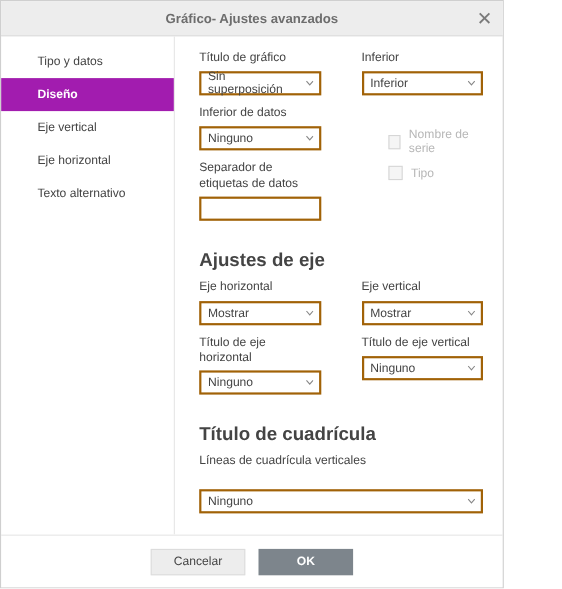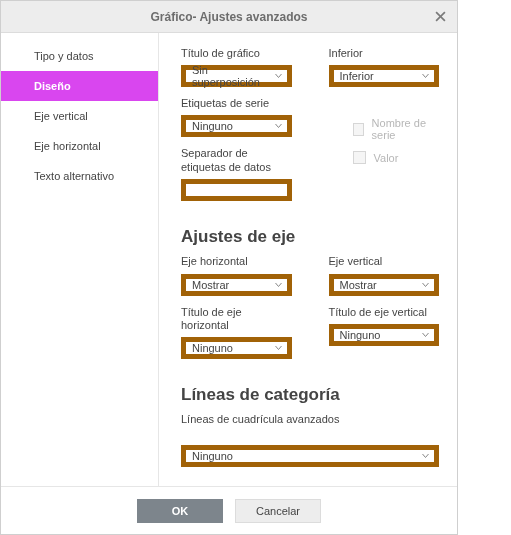--- a/index.html
+++ b/index.html
@@ -5,29 +5,29 @@
   * { box-sizing: border-box; margin: 0; padding: 0; }
   html, body { width: 511px; height: 535px; font-family: Arial, Helvetica, sans-serif; font-size: 11px; color: #444; background: #fff; }
   .dialog { width: 458px; height: 535px; border: 1px solid #cfcfcf; background: #fff; display: flex; flex-direction: column; }
   .titlebar { height: 32px; background: #ededed; border-bottom: 1px solid #dcdcdc; display: flex; align-items: center; justify-content: center; position: relative; }
   .titlebar .title { font-size: 12px; color: #6d6d6d; font-weight: bold; }
   .titlebar .close { position: absolute; right: 8px; top: 6px; width: 18px; height: 18px; display: flex; align-items: center; justify-content: center; cursor: pointer; color: #666; }
   .titlebar .close svg { width: 11px; height: 11px; stroke: #7a7a7a; stroke-width: 1.5; }
   .body { flex: 1; display: flex; overflow: hidden; }
   .sidebar { width: 158px; border-right: 1px solid #e6e6e6; padding-top: 8px; }
   .sidebar .item { padding: 9px 33px; font-size: 11px; color: #444; cursor: pointer; }
-  .sidebar .item.active { background: #d946ef; color: #fff; font-weight: bold; }
+  .sidebar .item.active { background: #a21caf; color: #fff; font-weight: bold; }
   .content { flex: 1; padding: 14px 18px 10px 22px; overflow: auto; }
   .section-title { font-weight: bold; font-size: 17px; color: #444; margin: 16px 0 8px 0; }
   .row { display: flex; gap: 37px; }
   .col { flex: 1; min-width: 0; }
   .field-label { font-size: 11px; color: #444; margin-bottom: 5px; display: block; line-height: 1.2; min-height: 13px;}
   .field-label.tall { min-height: 27px; }
   .select, .textinput {
-    width: 100%; height: 22px; border: 5px solid #a16207; background: #fff;
+    width: 100%; height: 22px; border: 2px solid #a16207; background: #fff;
     font-size: 11px; color: #444; padding: 0 18px 0 6px; position: relative;
     display: flex; align-items: center; cursor: pointer;
   }
   .select .caret { position: absolute; right: 5px; top: 50%; transform: translateY(-50%); }
   .select .caret svg { width: 7px; height: 5px; display: block; }
   .textinput { cursor: text; }
   .group { margin-bottom: 10px; }
   .checks { padding-top: 2px; }
   .check { display: flex; align-items: center; gap: 8px; margin-bottom: 10px; color: #b7b7b7; cursor: default; padding-left: 24px;}
   .check .box { width: 13px; height: 13px; border: 1px solid #d6d6d6; background: #f5f5f5; }
@@ -85,21 +85,21 @@
                   <polyline points="0.5,0.5 3.5,4 6.5,0.5" fill="none" stroke="#888" stroke-width="1"></polyline>
                 </svg>
               </span>
           </div>
         </div>
       </div>
 
       <div class="row">
         <div class="col">
           <div class="group">
-            <span class="field-label">Etiquetas de serie</span>
+            <span class="field-label">Inferior de datos</span>
             <div class="select">
               <span>Ninguno</span>
               <span class="caret">
                   <svg viewBox="0 0 7 5">
                     <polyline points="0.5,0.5 3.5,4 6.5,0.5" fill="none" stroke="#888" stroke-width="1"></polyline>
                   </svg>
                 </span>
             </div>
           </div>
           <div class="group">
@@ -110,21 +110,21 @@
           </div>
         </div>
         <div class="col checks">
           <div style="height:18px"></div>
           <div class="check">
             <div class="box"></div>
             <span>Nombre de serie</span>
           </div>
           <div class="check">
             <div class="box"></div>
-            <span>Valor</span>
+            <span>Tipo</span>
           </div>
         </div>
       </div>
 
       <div class="section-title">Ajustes de eje</div>
 
       <div class="row">
         <div class="col group">
           <span class="field-label">Eje horizontal</span>
           <div class="select">
@@ -167,37 +167,37 @@
             <span>Ninguno</span>
             <span class="caret">
                 <svg viewBox="0 0 7 5">
                   <polyline points="0.5,0.5 3.5,4 6.5,0.5" fill="none" stroke="#888" stroke-width="1"></polyline>
                 </svg>
               </span>
           </div>
         </div>
       </div>
 
-      <div class="section-title">Líneas de categoría</div>
-
-      <div class="row">
-        <div class="col group">
-          <span class="field-label tall">Líneas de cuadrícula avanzados</span>
+      <div class="section-title">Título de cuadrícula</div>
+
+      <div class="row">
+        <div class="col group">
+          <span class="field-label tall">Líneas de cuadrícula verticales</span>
           <div class="select">
             <span>Ninguno</span>
             <span class="caret">
                 <svg viewBox="0 0 7 5">
                   <polyline points="0.5,0.5 3.5,4 6.5,0.5" fill="none" stroke="#888" stroke-width="1"></polyline>
                 </svg>
               </span>
           </div>
         </div>
       </div>
 
     </div>
   </div>
 
   <div class="footer">
+    <div class="btn secondary">Cancelar</div>
     <div class="btn primary">OK</div>
-    <div class="btn secondary">Cancelar</div>
   </div>
 
 </div>
 
 </body></html>

